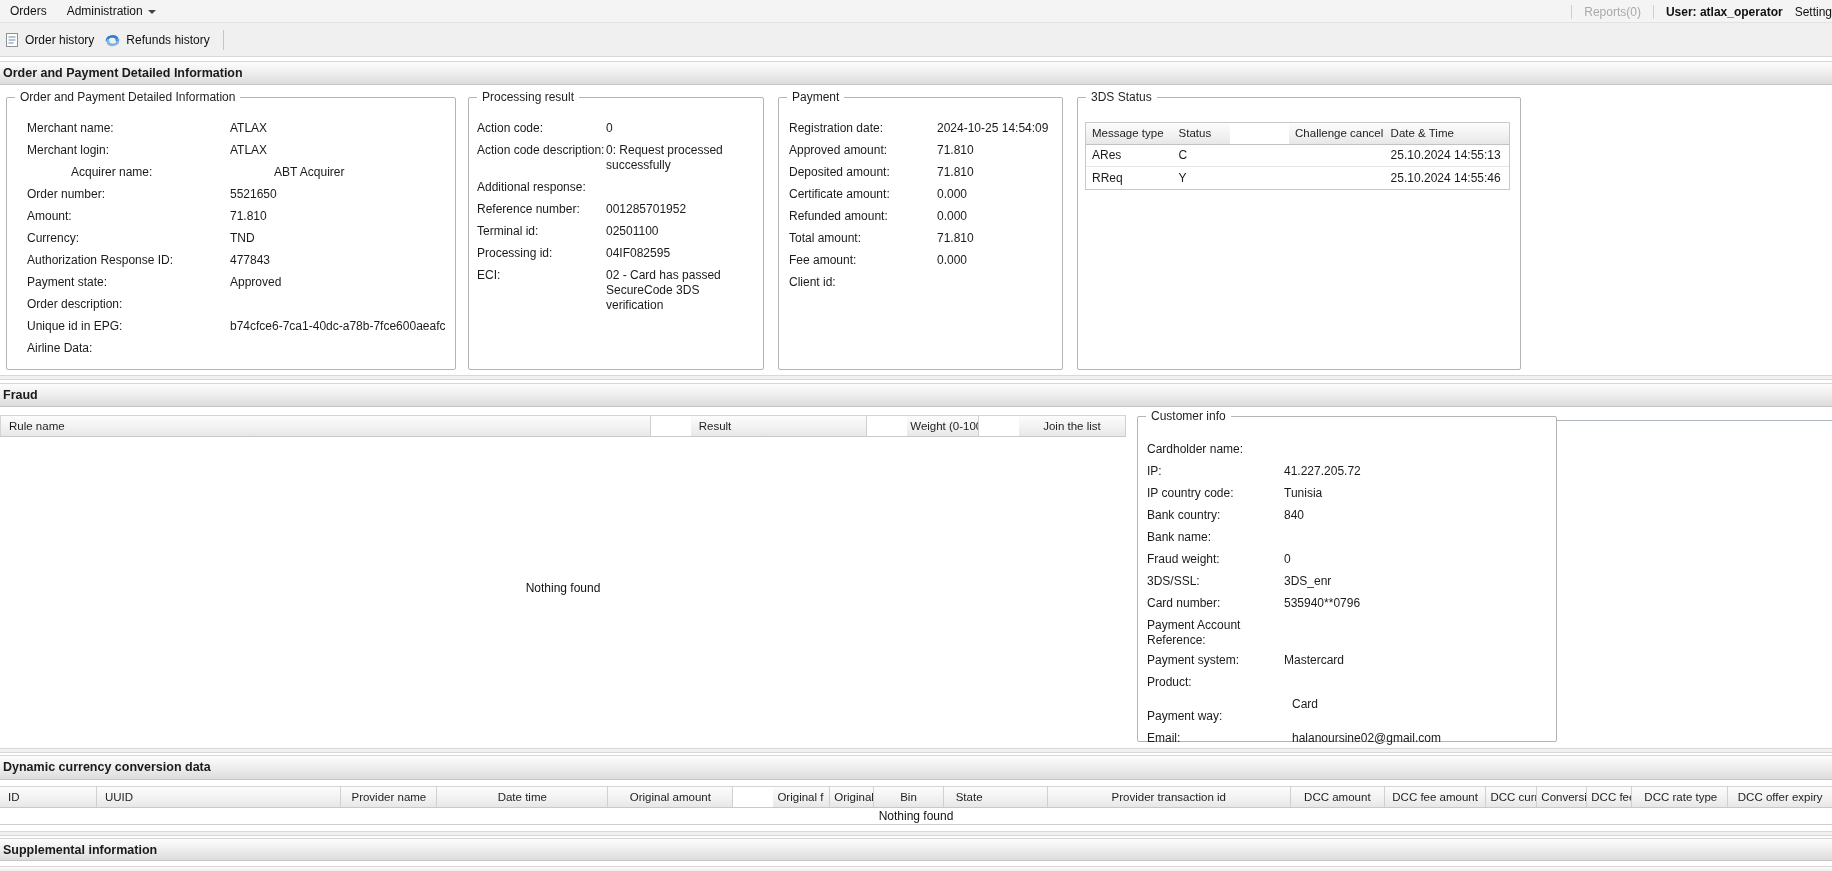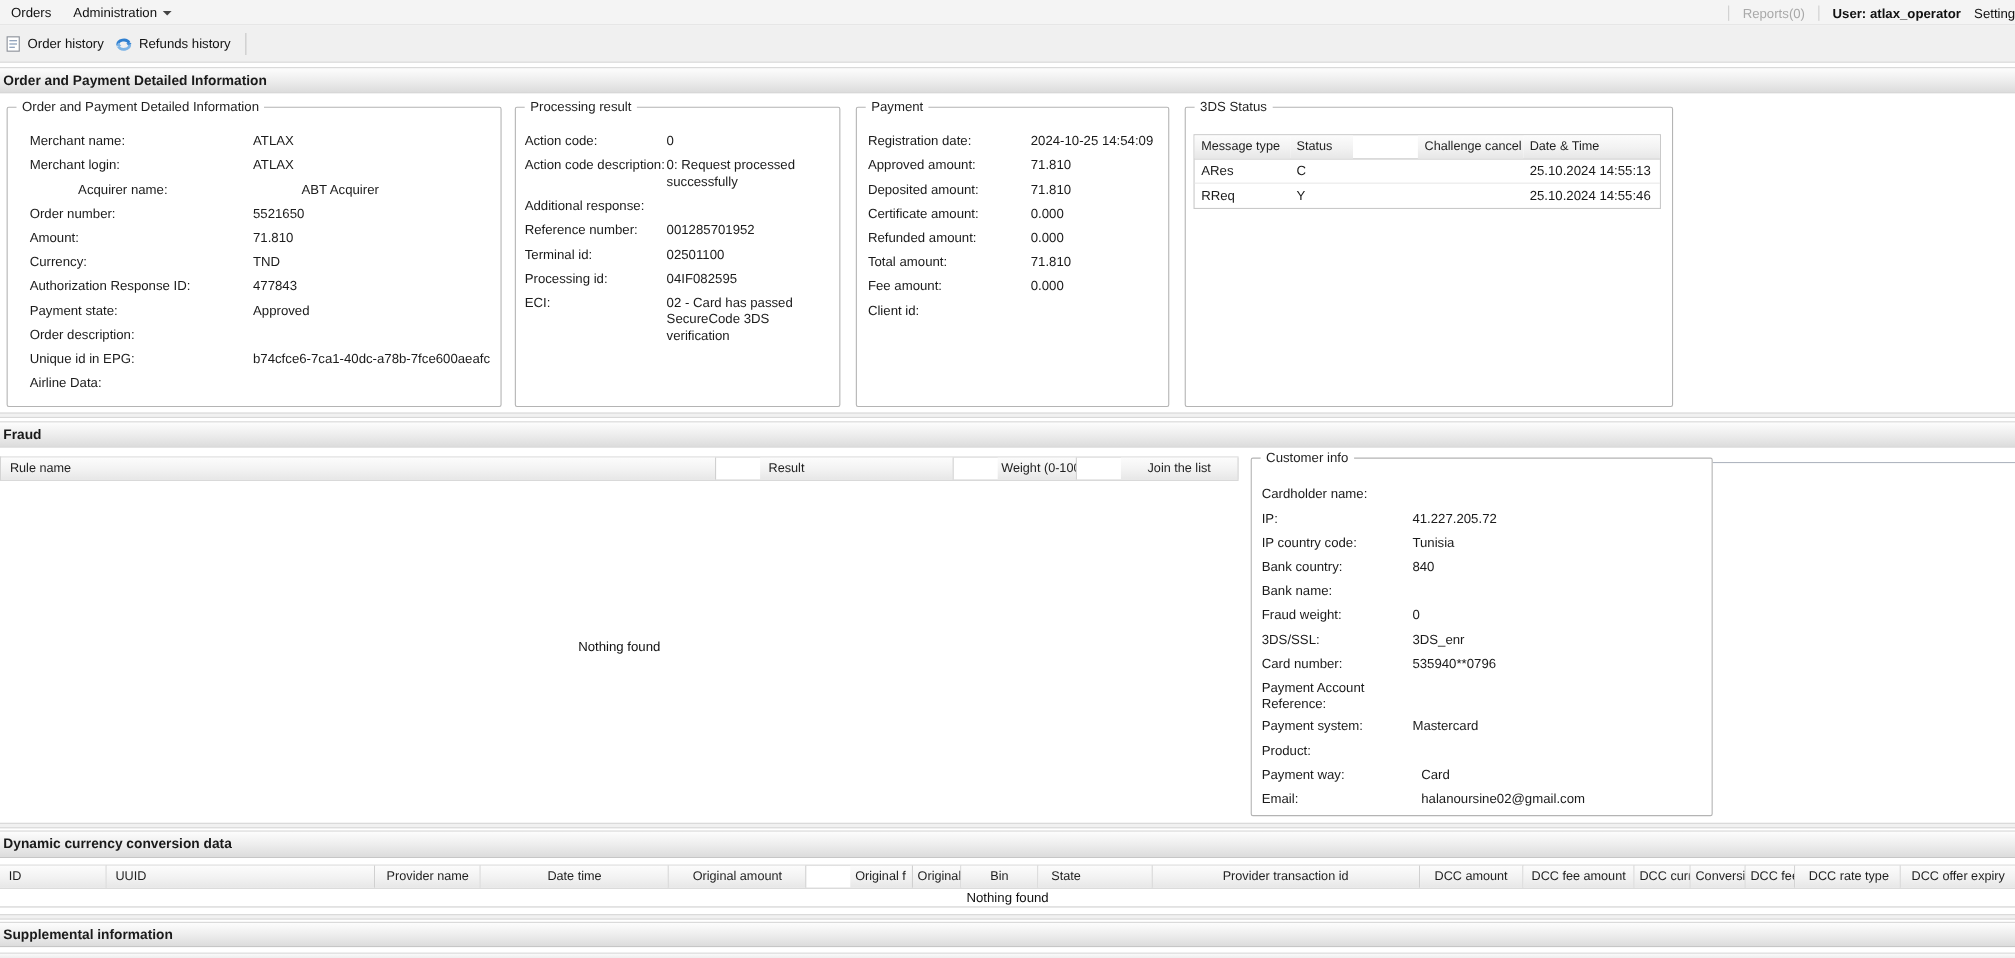--- a/index.html
+++ b/index.html
@@ -338,21 +338,21 @@
           </div>
         <div class="frow">
             <span class="lbl" style="width:137px;">Payment system:</span>
             <span class="val">Mastercard</span>
           </div>
         <div class="frow">
             <span class="lbl" style="width:137px;">Product:</span>
             <span class="val"></span>
           </div>
         <div class="frow">
-            <span class="lbl" style="width:137px;">Payment way:</span>
+            <span class="lbl" style="width:137px;margin-top:12px;">Payment way:</span>
             <span class="val indent">Card</span>
           </div>
         <div class="frow">
             <span class="lbl" style="width:137px;">Email:</span>
             <span class="val indent">halanoursine02@gmail.com</span>
           </div>
       </div>
     </div>
   </div>
 

